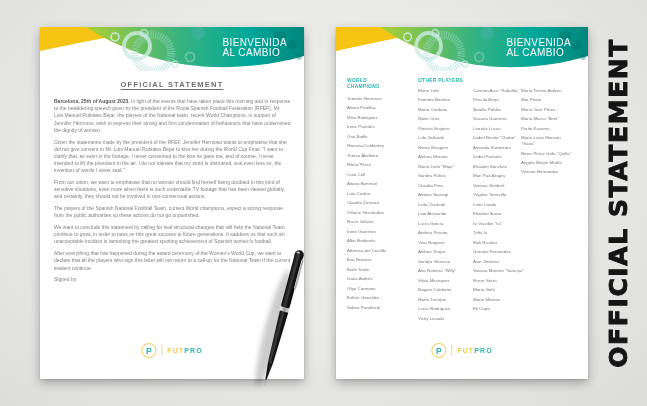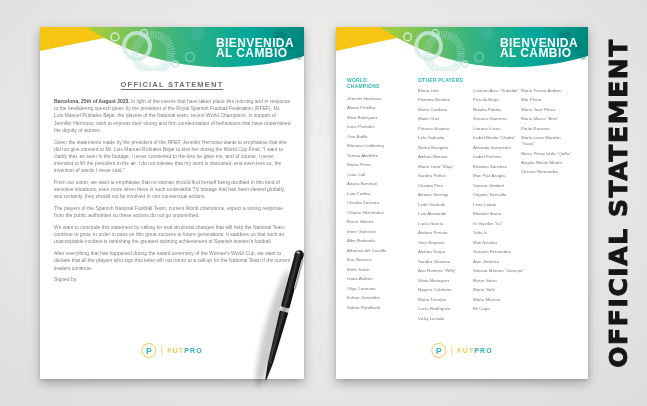--- a/index.html
+++ b/index.html
@@ -12,22 +12,22 @@
   }
   .page {
     position: absolute; top: 27px; height: 352px; background: #ffffff;
     box-shadow: 0 4px 10px rgba(0,0,0,.28), 0 1px 2px rgba(0,0,0,.12);
   }
   #page-statement { left: 40px; width: 264px; }
   #page-signatures { left: 336px; width: 252px; }
   .page-header { position: absolute; top: 0; left: 0; right: 0; height: 44px; overflow: hidden; }
   .page-header svg { display: block; width: 100%; height: 44px; }
   .badge {
-    position: absolute; top: 11px; right: 10px; color: #ffffff;
-    font-weight: bold; font-size: 12px; line-height: 10px; letter-spacing: .4px;
+    position: absolute; top: 11px; right: 17px; color: #ffffff;
+    font-weight: normal; font-size: 10px; line-height: 10px; letter-spacing: .4px;
   }
   .doc-title {
     position: absolute; top: 53px; left: 0; right: 0; text-align: center;
     font-size: 7.5px; font-weight: bold; color: #6d6e71; letter-spacing: 1.2px;
     text-decoration: underline; text-underline-offset: 2px;
   }
   .body-text {
     position: absolute; top: 71px; left: 14px; right: 13px;
     font-size: 5px; line-height: 7.2px; color: #808184;
   }

